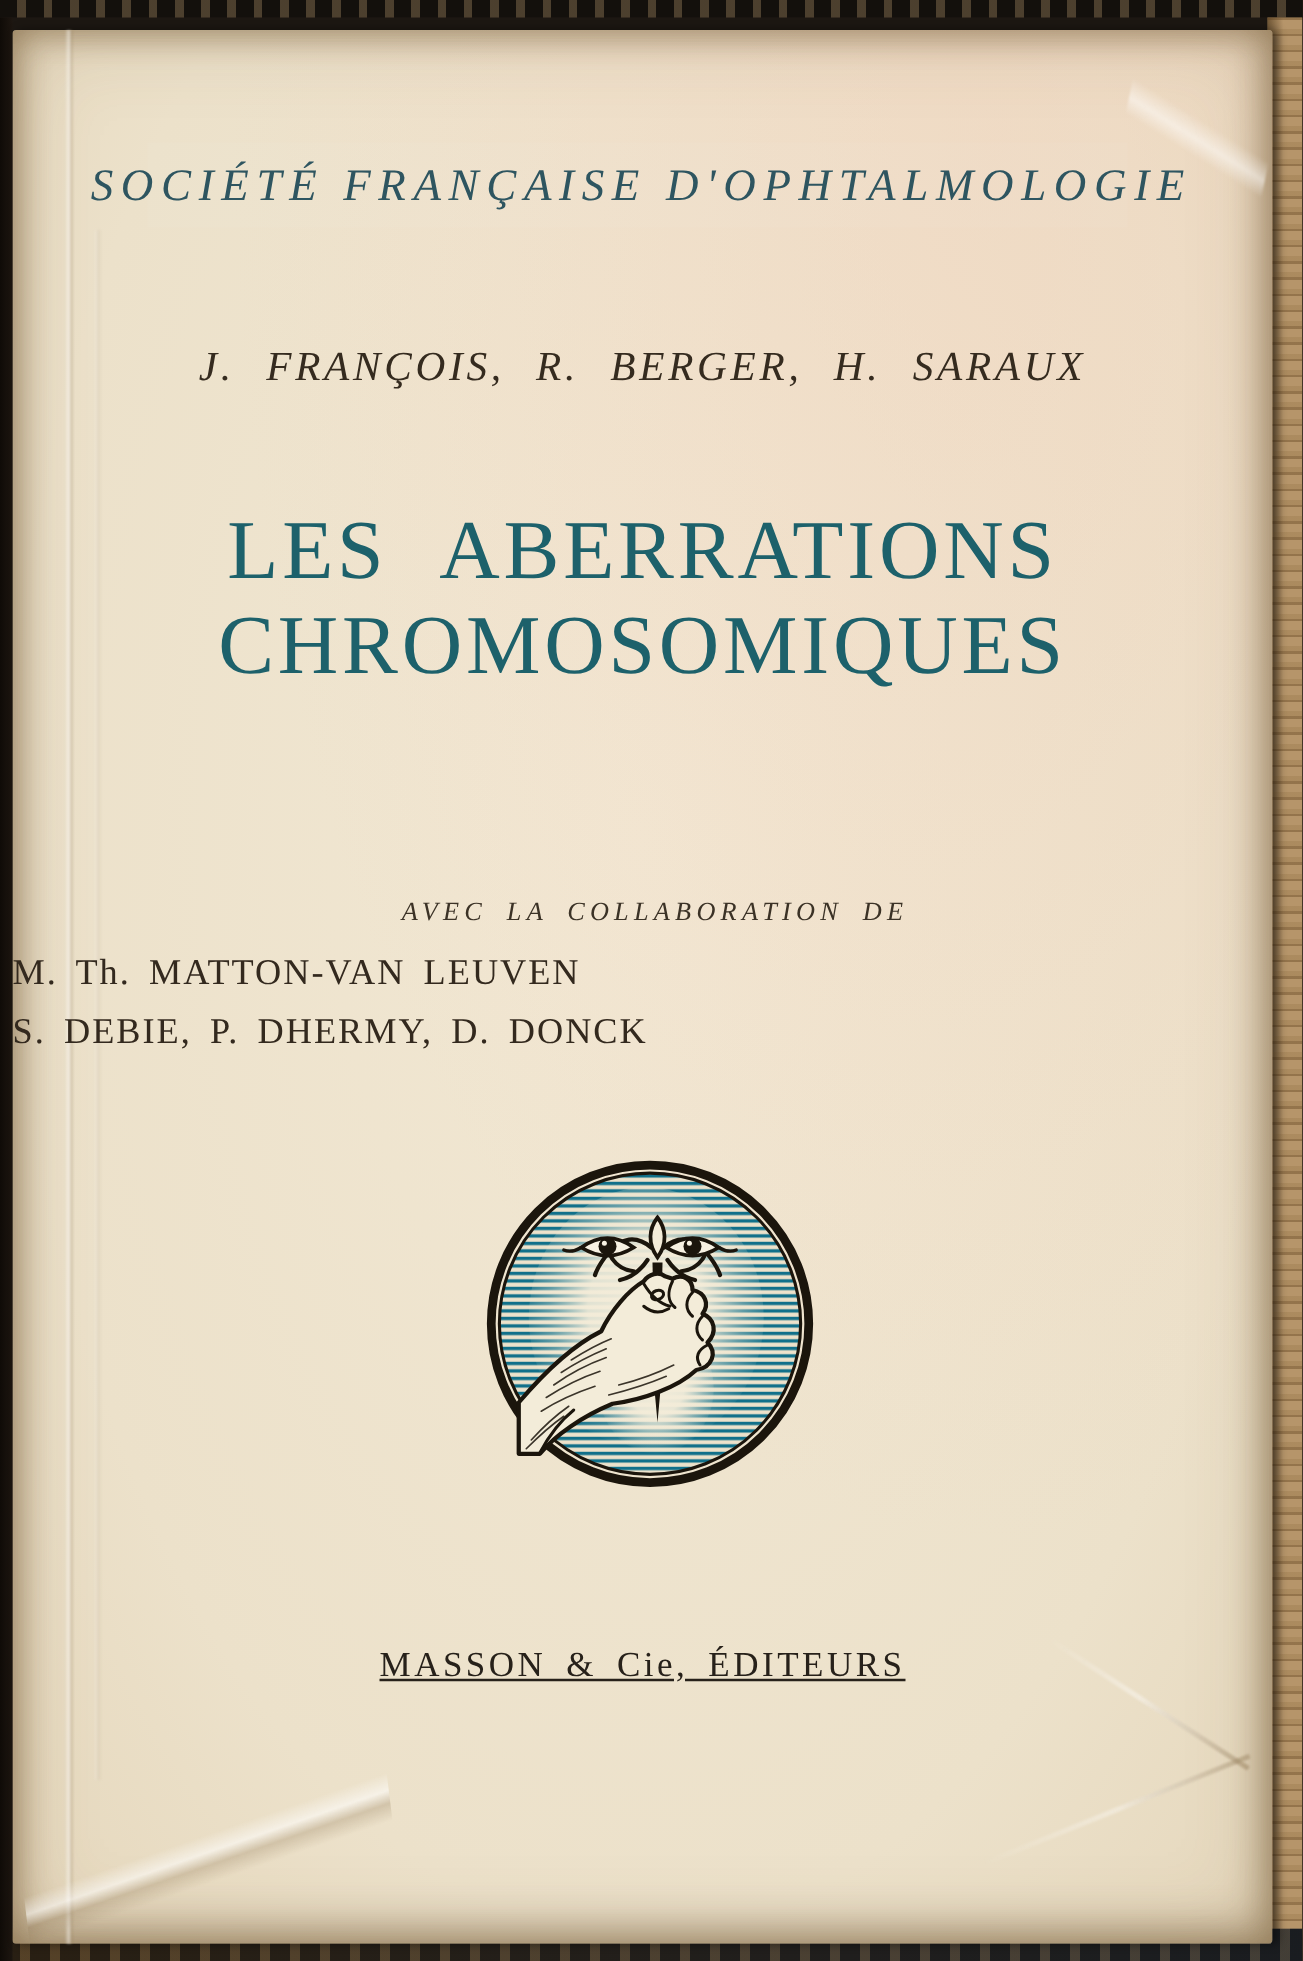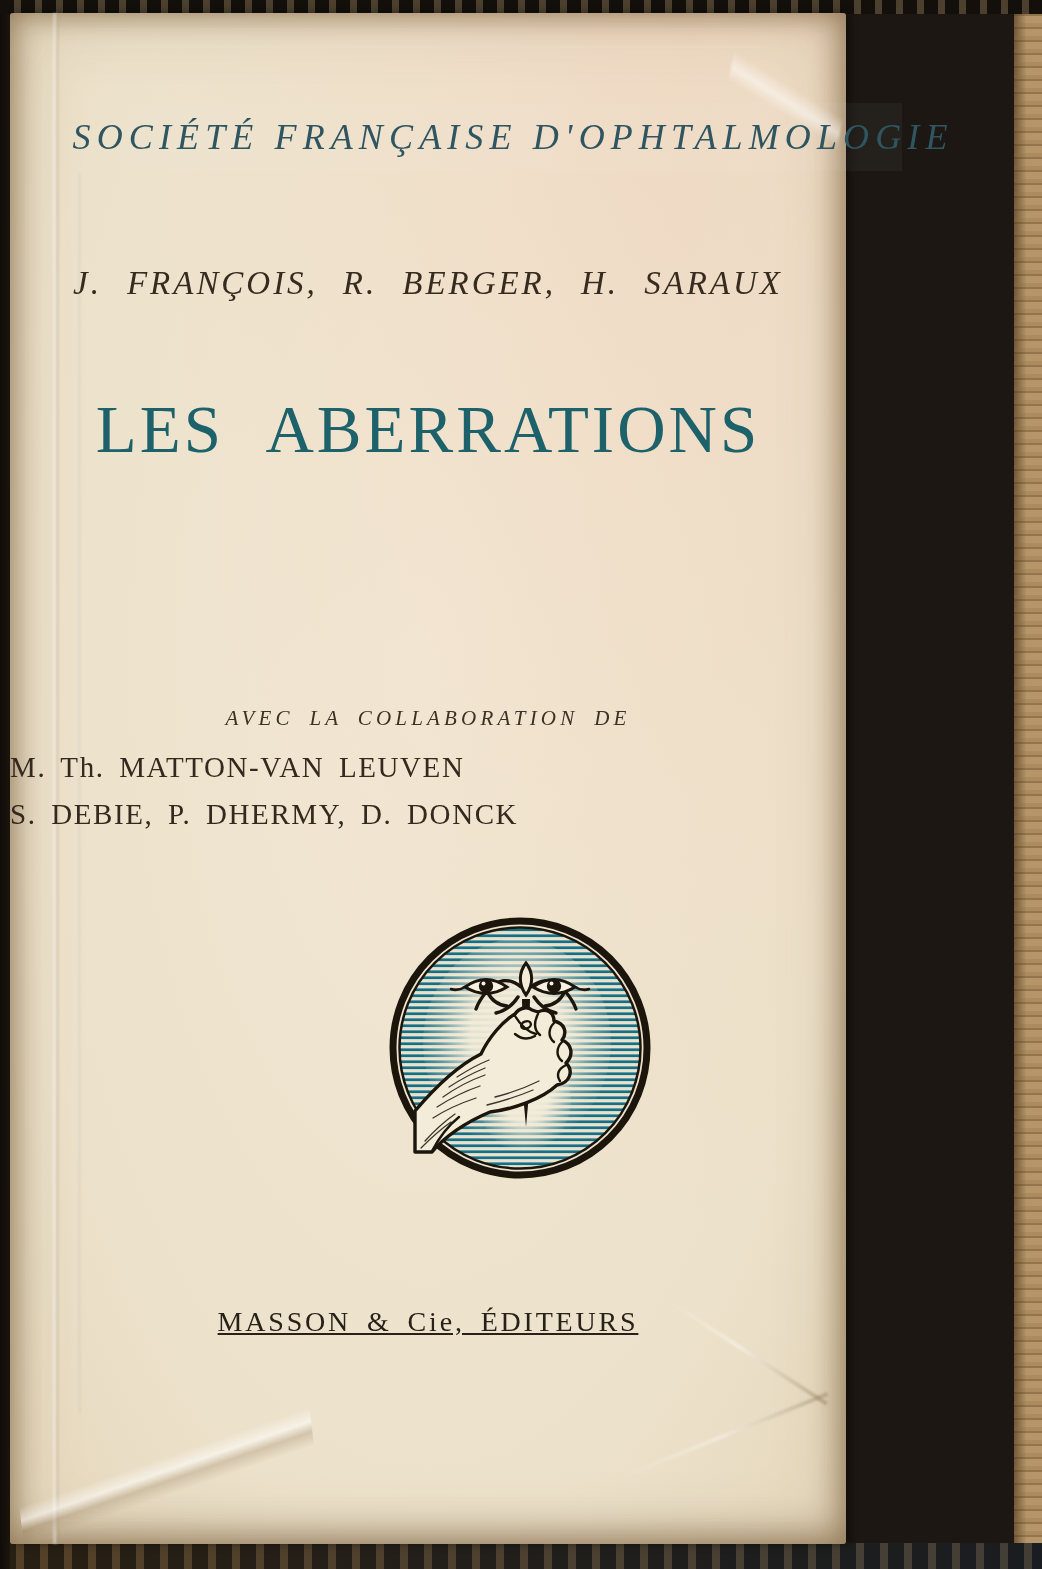--- a/index.html
+++ b/index.html
@@ -32,21 +32,21 @@
   .bg-wood-right{
     position:absolute;left:1014px;top:14px;width:28px;height:1555px;
     background:#b6956a;
     background-image:
       repeating-linear-gradient(to bottom,rgba(92,62,26,.38) 0 2px,rgba(0,0,0,0) 2px 9px,rgba(140,108,62,.25) 9px 13px),
       linear-gradient(to right,rgba(55,36,12,.55),rgba(0,0,0,0) 45%);
   }
 
   
   .cover{
-    position:absolute;left:10px;top:13px;width:836px;height:1531px;
+    position:absolute;left:10px;top:24px;width:1008px;height:1531px;
     background:
       radial-gradient(ellipse at 78% 6%,rgba(243,206,184,.38),rgba(0,0,0,0) 55%),
       radial-gradient(ellipse at 50% 42%,#f2e8d4 0%,#ece1ca 70%,#e5d7bc 100%);
     box-shadow:
       inset 0 0 70px rgba(112,88,52,.22),
       inset -12px 0 26px rgba(120,92,55,.28),
       inset 0 -16px 30px rgba(108,84,50,.30),
       inset 10px 0 22px rgba(128,100,60,.22),
       inset 0 10px 22px rgba(128,100,60,.20),
       4px 0 8px rgba(0,0,0,.45);
@@ -109,20 +109,21 @@
   .title{
     position:absolute;left:0;top:378px;width:100%;text-align:center;
     color:#1d616b;font-size:67px;line-height:76px;
     letter-spacing:.045em;word-spacing:.38em;
   }
 
   .collab-intro{
     position:absolute;left:0;top:693px;width:100%;text-align:center;
     font-style:italic;font-size:21px;letter-spacing:.2em;word-spacing:.3em;
     color:#3b3226;
+    padding-left:10px;
   }
   .collab-names{
     position:absolute;left:0;top:731px;width:100%;
     font-size:29px;line-height:47px;letter-spacing:.055em;word-spacing:.2em;
     color:#33291e;
   }
 
   .emblem{
     position:absolute;left:377px;top:902px;width:266px;height:266px;
   }
@@ -154,20 +155,21 @@
     <div class="crease crease-top-right"></div>
 
     <div class="banner-box">
       <span class="banner-text">SOCIÉTÉ FRANÇAISE D'OPHTALMOLOGIE</span>
     </div>
 
     <div class="authors">J. FRANÇOIS, R. BERGER, H. SARAUX</div>
 
     <div class="title">
       <div>LES ABERRATIONS</div>
+      <div>CHROMOSOMIQUES</div>
     </div>
 
     <div class="collab-intro">AVEC LA COLLABORATION DE</div>
 
     <div class="collab-names">
       <div>M. Th. MATTON-VAN LEUVEN</div>
       <div>S. DEBIE, P. DHERMY, D. DONCK</div>
     </div>
 
     <div class="emblem">

